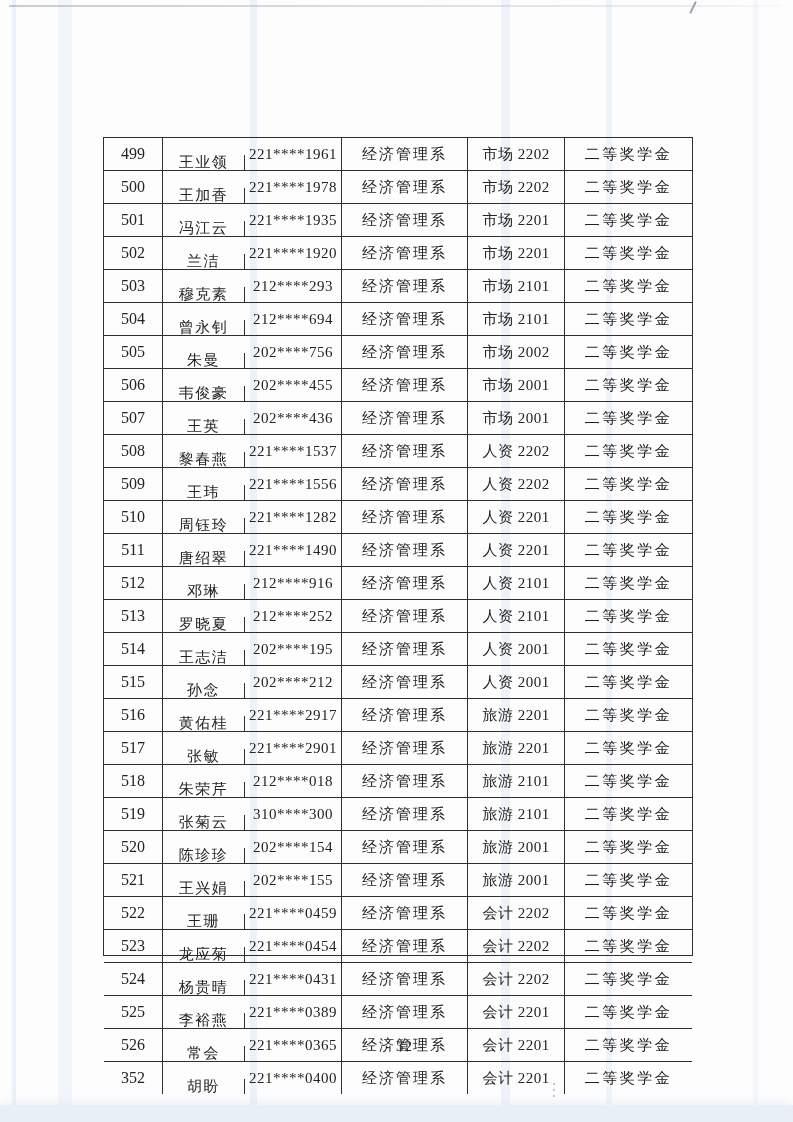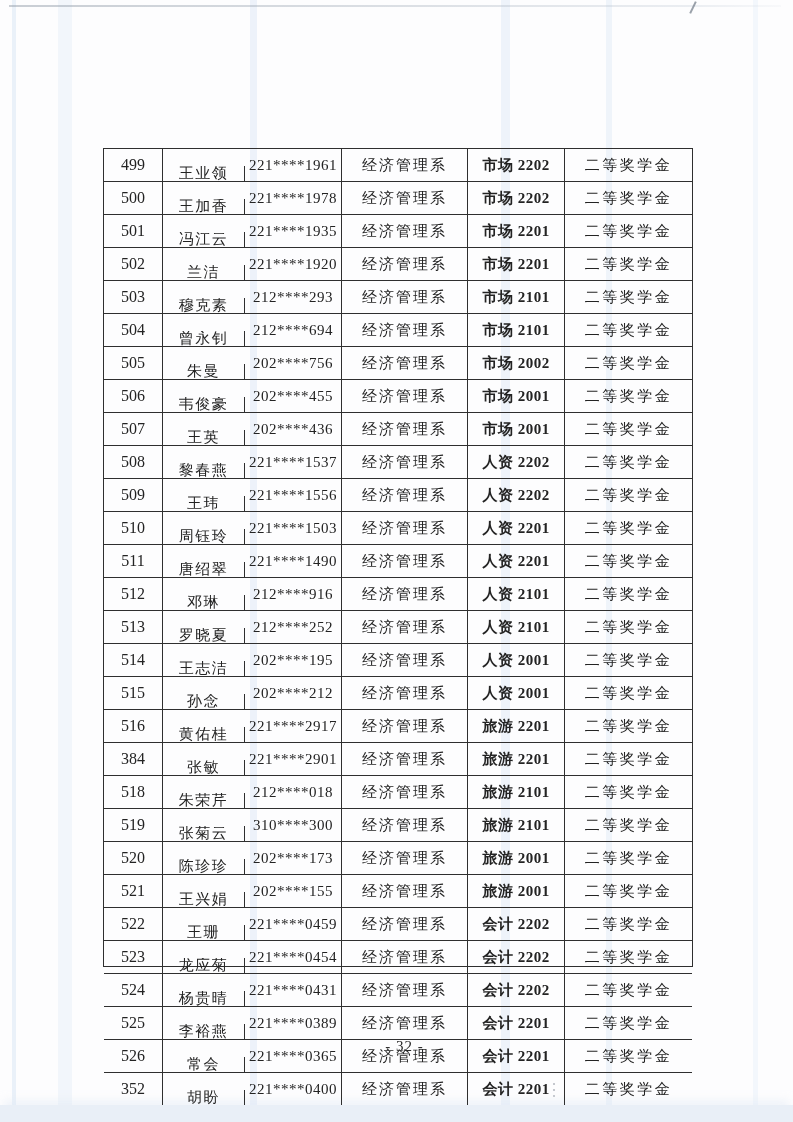--- a/index.html
+++ b/index.html
@@ -31,37 +31,37 @@
   .scan-dots { position:absolute; left:553px; top:1083px; width:2px; height:16px;
     background:repeating-linear-gradient(180deg, rgba(150,156,166,0.55) 0 2px, transparent 2px 6px); }
   .bottom-band {
     position:absolute; left:0; right:0; bottom:0; height:17px;
     background:#e9eff7;
     box-shadow:0 -8px 10px -4px rgba(222,232,244,0.55);
   }
 
   
   .tbl {
-    position:absolute; left:103px; top:148px; width:590px; height:819px;
+    position:absolute; left:103px; top:137px; width:590px; height:819px;
     display:flex; flex-direction:column;
     border:1px solid #2f2f2f; box-sizing:border-box;
     background:transparent;
   }
   .tr { flex:1; display:grid; grid-template-columns:59px 82px 97px 126px 97px 1fr;
         border-bottom:1px solid #2f2f2f; }
   .tr:last-child { border-bottom:none; }
   .td { border-right:1px solid #2f2f2f; display:flex; align-items:center;
         justify-content:center; font-size:15px; line-height:1; white-space:nowrap;
         overflow:hidden; }
   .td:last-child { border-right:none; }
   .col-no   { font-size:16px; }
   .col-name { letter-spacing:1.5px;margin-top:17px; }
   .col-id   { letter-spacing:0.5px; }
   .col-dept { letter-spacing:2px; }
-  .col-cls  { letter-spacing:0.5px;font-weight:bold; }
+  .col-cls  { letter-spacing:0.5px; }
   .col-award{ letter-spacing:2.5px; }
 
   .page-number {
     position:absolute; top:1038px; left:0; width:793px; text-align:center;
     font-size:15px; letter-spacing:1px; transform:translateX(8px); color:#2a2a2a;
   }
 </style>
 </head>
 <body>
 
@@ -172,21 +172,21 @@
     <div class="td col-name">王玮</div>
     <div class="td col-id">221****1556</div>
     <div class="td col-dept">经济管理系</div>
     <div class="td col-cls">人资 2202</div>
     <div class="td col-award">二等奖学金</div>
   </div>
 
   <div class="tr">
     <div class="td col-no">510</div>
     <div class="td col-name">周钰玲</div>
-    <div class="td col-id">221****1503</div>
+    <div class="td col-id">221****1282</div>
     <div class="td col-dept">经济管理系</div>
     <div class="td col-cls">人资 2201</div>
     <div class="td col-award">二等奖学金</div>
   </div>
 
   <div class="tr">
     <div class="td col-no">511</div>
     <div class="td col-name">唐绍翠</div>
     <div class="td col-id">221****1490</div>
     <div class="td col-dept">经济管理系</div>
@@ -233,21 +233,21 @@
   <div class="tr">
     <div class="td col-no">516</div>
     <div class="td col-name">黄佑桂</div>
     <div class="td col-id">221****2917</div>
     <div class="td col-dept">经济管理系</div>
     <div class="td col-cls">旅游 2201</div>
     <div class="td col-award">二等奖学金</div>
   </div>
 
   <div class="tr">
-    <div class="td col-no">384</div>
+    <div class="td col-no">517</div>
     <div class="td col-name">张敏</div>
     <div class="td col-id">221****2901</div>
     <div class="td col-dept">经济管理系</div>
     <div class="td col-cls">旅游 2201</div>
     <div class="td col-award">二等奖学金</div>
   </div>
 
   <div class="tr">
     <div class="td col-no">518</div>
     <div class="td col-name">朱荣芹</div>
@@ -262,21 +262,21 @@
     <div class="td col-name">张菊云</div>
     <div class="td col-id">310****300</div>
     <div class="td col-dept">经济管理系</div>
     <div class="td col-cls">旅游 2101</div>
     <div class="td col-award">二等奖学金</div>
   </div>
 
   <div class="tr">
     <div class="td col-no">520</div>
     <div class="td col-name">陈珍珍</div>
-    <div class="td col-id">202****173</div>
+    <div class="td col-id">202****154</div>
     <div class="td col-dept">经济管理系</div>
     <div class="td col-cls">旅游 2001</div>
     <div class="td col-award">二等奖学金</div>
   </div>
 
   <div class="tr">
     <div class="td col-no">521</div>
     <div class="td col-name">王兴娟</div>
     <div class="td col-id">202****155</div>
     <div class="td col-dept">经济管理系</div>

